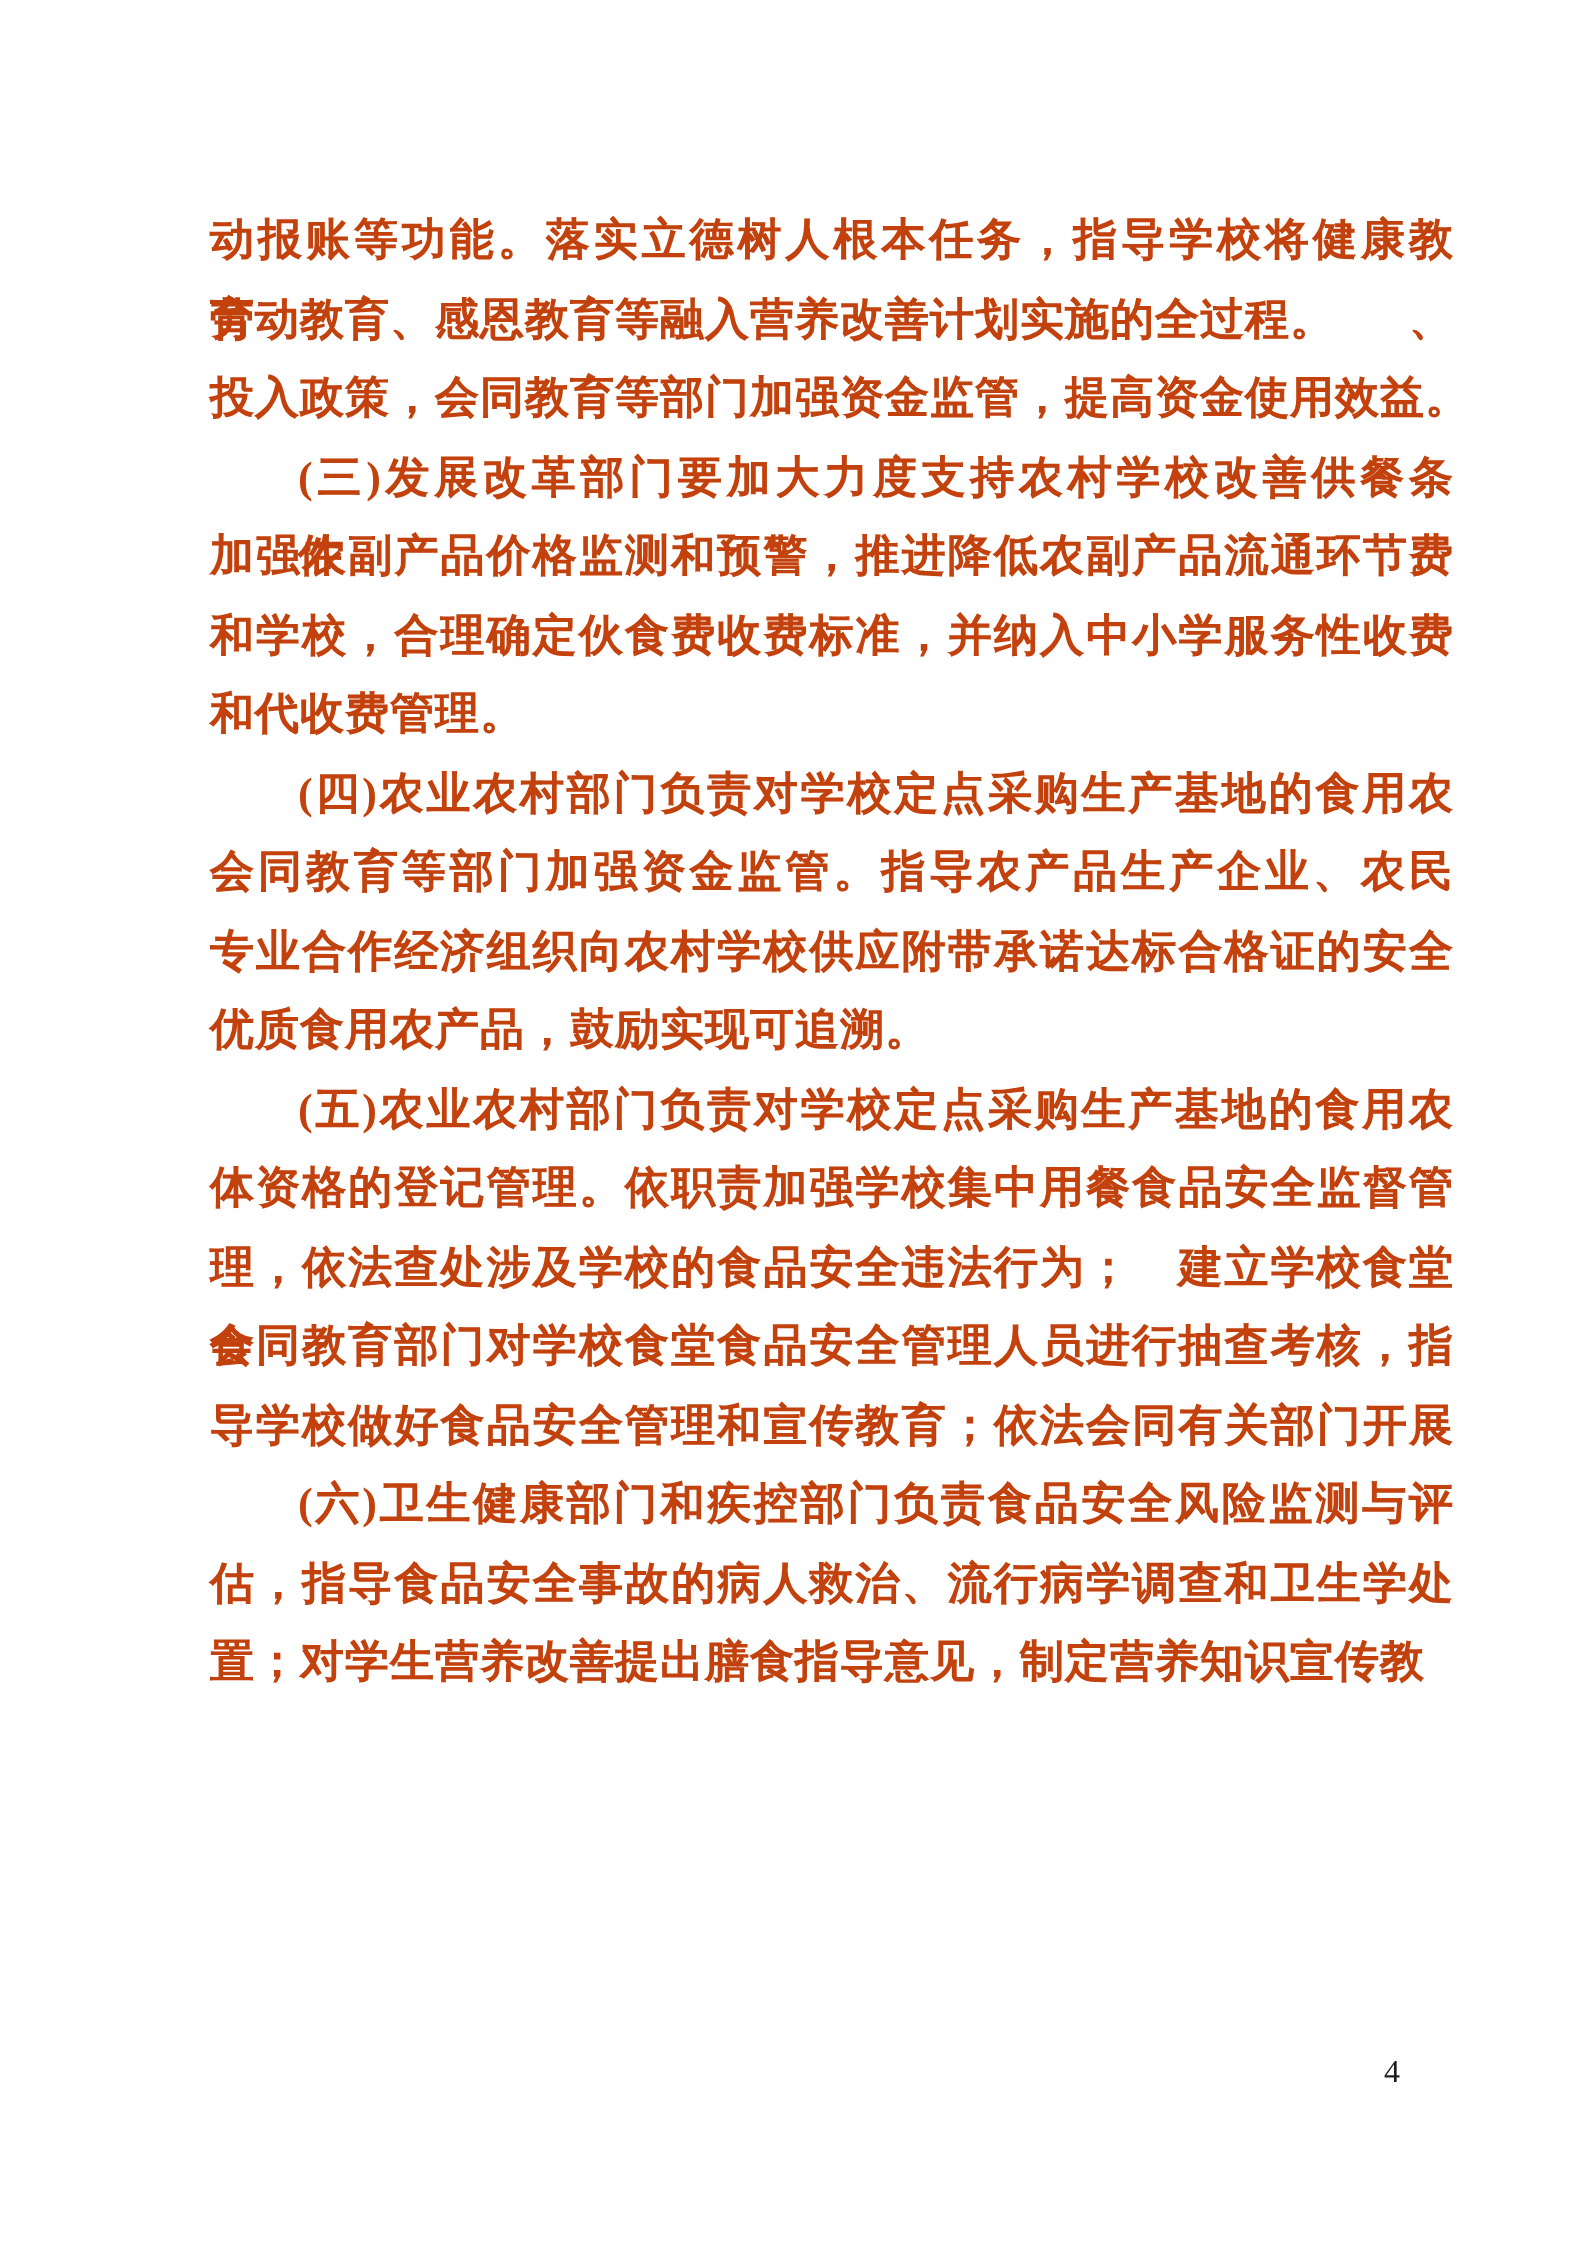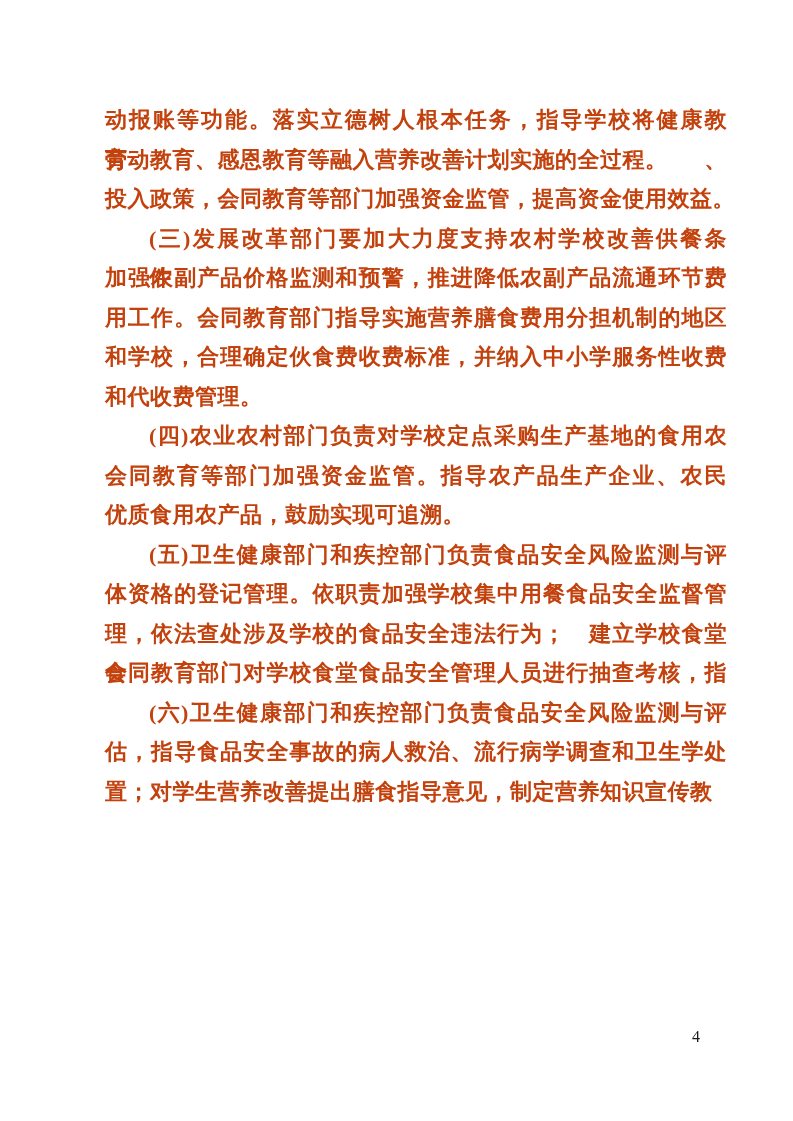--- a/index.html
+++ b/index.html
@@ -63,34 +63,35 @@
       <div class="paragraph">
         <div class="line fill">动报账等功能。落实立德树人根本任务，指导学校将健康教育、</div>
         <div class="line">劳动教育、感恩教育等融入营养改善计划实施的全过程。</div>
       </div>
       <div class="paragraph">
         <div class="line">投入政策，会同教育等部门加强资金监管，提高资金使用效益。</div>
       </div>
       <div class="paragraph">
         <div class="line fill indent">(三)发展改革部门要加大力度支持农村学校改善供餐条件。</div>
         <div class="line fill">加强农副产品价格监测和预警，推进降低农副产品流通环节费</div>
-        <div class="line fill">用工作。会同教育部门指导实施营养膳食费用分担机制的地区</div>
         <div class="line fill">和学校，合理确定伙食费收费标准，并纳入中小学服务性收费</div>
         <div class="line">和代收费管理。</div>
       </div>
       <div class="paragraph">
         <div class="line fill indent">(四)农业农村部门负责对学校定点采购生产基地的食用农</div>
         <div class="line fill">会同教育等部门加强资金监管。指导农产品生产企业、农民</div>
+        <div class="line fill">专业合作经济组织向农村学校供应附带承诺达标合格证的安全</div>
         <div class="line">优质食用农产品，鼓励实现可追溯。</div>
       </div>
       <div class="paragraph">
-        <div class="line fill indent">(五)卫生健康部门和疾控部门负责食品安全风险监测与评</div>
+        <div class="line fill indent">(五)农业农村部门负责对学校定点采购生产基地的食用农</div>
         <div class="line fill">体资格的登记管理。依职责加强学校集中用餐食品安全监督管</div>
         <div class="line fill">理，依法查处涉及学校的食品安全违法行为；　建立学校食堂食</div>
         <div class="line fill">会同教育部门对学校食堂食品安全管理人员进行抽查考核，指</div>
+        <div class="line fill">导学校做好食品安全管理和宣传教育；依法会同有关部门开展</div>
       </div>
       <div class="paragraph">
         <div class="line fill indent">(六)卫生健康部门和疾控部门负责食品安全风险监测与评</div>
         <div class="line fill">估，指导食品安全事故的病人救治、流行病学调查和卫生学处</div>
         <div class="line">置；对学生营养改善提出膳食指导意见，制定营养知识宣传教</div>
       </div>
     </div>
   <div class="page-footer">4</div>
 </div>
 

